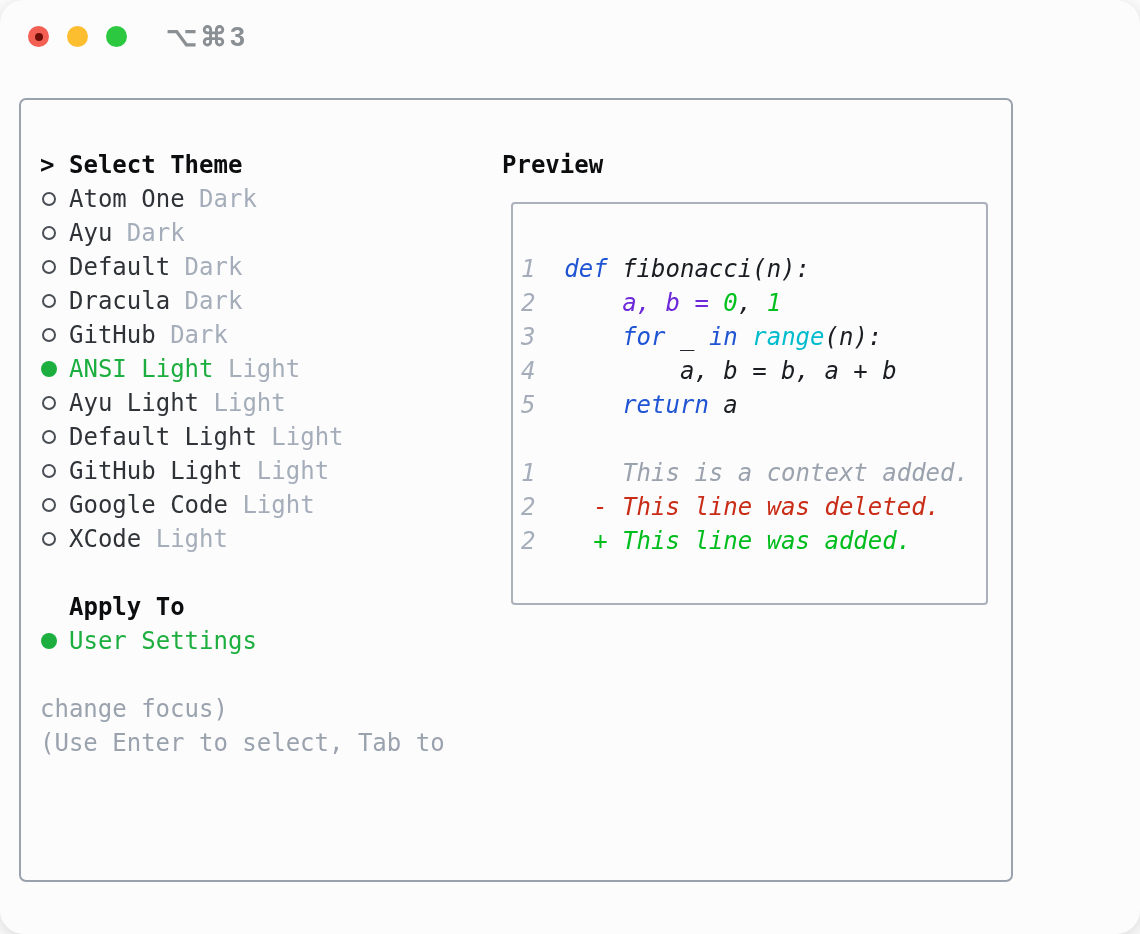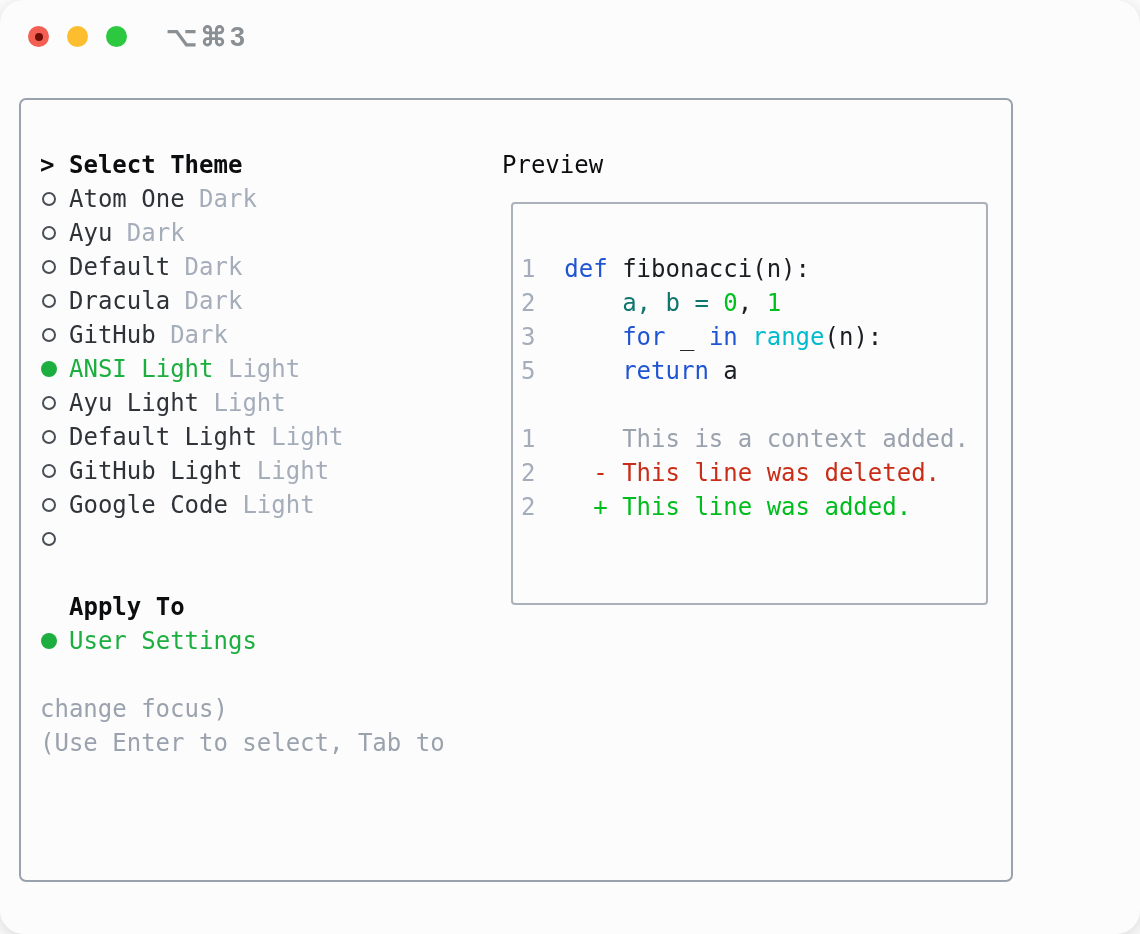--- a/index.html
+++ b/index.html
@@ -34,27 +34,27 @@
   .row { display:flex; align-items:center; height:34px; white-space:pre; }
   .bullet-cell { width:29px; display:flex; align-items:center; }
   .radio-o { width:14px; height:14px; border:2px solid #4a4f56; border-radius:50%; margin-left:2px; }
   .radio-f { width:16px; height:16px; border-radius:50%; margin-left:1px; }
   .hdr { font-weight:bold; color:#0c0d0e; }
   .prompt-char { font-weight:bold; color:#0c0d0e; }
   .spacer { height:34px; }
   .help { white-space:pre; }
 
   
-  .preview-header { position:absolute; left:481px; top:48px; font-weight:normal; color:#0c0d0e; height:34px; line-height:34px; }
+  .preview-header { position:absolute; left:481px; top:48px; font-weight:bold; color:#0c0d0e; height:34px; line-height:34px; }
   .preview-box {
     position:absolute; left:490px; top:102px; width:477px; height:403px;
     border:2px solid #abb1bb; border-radius:4px; background:#fcfcfd;
     padding:48px 0 0 8px; overflow:hidden;
   }
-  .code-line { white-space:pre; height:34px; }
+  .code-line { white-space:pre; height:34px;font-style:italic; }
 </style>
 </head>
 <body>
 
 <div class="window">
 
   <div class="traffic">
     <div class="tl-dot tl-close">
         <div class="inner-dot"></div>
       </div>
@@ -94,43 +94,44 @@
           <div class="row">
     <span class="bullet-cell"><span class="radio radio-o"></span></span><span class="txt"><span style="color: rgb(47, 51, 56);">Default Light</span><span> </span><span style="color: rgb(164, 173, 185);">Light</span></span>
   </div>
           <div class="row">
     <span class="bullet-cell"><span class="radio radio-o"></span></span><span class="txt"><span style="color: rgb(47, 51, 56);">GitHub Light</span><span> </span><span style="color: rgb(164, 173, 185);">Light</span></span>
   </div>
           <div class="row">
     <span class="bullet-cell"><span class="radio radio-o"></span></span><span class="txt"><span style="color: rgb(47, 51, 56);">Google Code</span><span> </span><span style="color: rgb(164, 173, 185);">Light</span></span>
   </div>
           <div class="row">
-    <span class="bullet-cell"><span class="radio radio-o"></span></span>
+    <span class="bullet-cell"><span class="radio radio-o"></span></span><span class="txt"><span style="color: rgb(47, 51, 56);">XCode</span><span> </span><span style="color: rgb(164, 173, 185);">Light</span></span>
   </div>
         </div>
       <div class="spacer"></div>
       <div class="row">
         <span class="bullet-cell"></span><span class="hdr">Apply To</span>
       </div>
       <div id="apply-list">
           <div class="row">
     <span class="bullet-cell"><span class="radio radio-f" style="background: rgb(28, 174, 62);"></span></span><span class="txt"><span style="color: rgb(28, 174, 62);">User Settings</span></span>
   </div>
         </div>
       <div class="spacer"></div>
       <div class="help" style="color: rgb(154, 162, 173);">change focus)</div>
       <div class="help" style="color: rgb(154, 162, 173);">(Use Enter to select, Tab to</div>
     </div>
 
     <div class="preview-header mono">Preview</div>
     <div class="preview-box mono">
       <div id="preview-lines">
           <div class="code-line"><span class="gut" style="color: rgb(164, 173, 185);">1  </span><span class="toks"><span style="color: rgb(31, 84, 211);">def</span><span style="color: rgb(26, 29, 33);"> fibonacci(n):</span></span></div>
-          <div class="code-line"><span class="gut" style="color: rgb(164, 173, 185);">2  </span><span class="toks"><span style="color: #0f766e;">    a, b = </span><span style="color: rgb(0, 192, 30);">0</span><span style="color: rgb(26, 29, 33);">, </span><span style="color: rgb(0, 192, 30);">1</span></span></div>
+          <div class="code-line"><span class="gut" style="color: rgb(164, 173, 185);">2  </span><span class="toks"><span style="color: #6d28d9;">    a, b = </span><span style="color: rgb(0, 192, 30);">0</span><span style="color: rgb(26, 29, 33);">, </span><span style="color: rgb(0, 192, 30);">1</span></span></div>
           <div class="code-line"><span class="gut" style="color: rgb(164, 173, 185);">3  </span><span class="toks"><span style="color: rgb(26, 29, 33);">    </span><span style="color: rgb(31, 84, 211);">for</span><span style="color: rgb(26, 29, 33);"> _ </span><span style="color: rgb(31, 84, 211);">in</span><span style="color: rgb(26, 29, 33);"> </span><span style="color: rgb(0, 188, 205);">range</span><span style="color: rgb(26, 29, 33);">(n):</span></span></div>
+          <div class="code-line"><span class="gut" style="color: rgb(164, 173, 185);">4  </span><span class="toks"><span style="color: rgb(26, 29, 33);">        a, b = b, a + b</span></span></div>
           <div class="code-line"><span class="gut" style="color: rgb(164, 173, 185);">5  </span><span class="toks"><span style="color: rgb(26, 29, 33);">    </span><span style="color: rgb(31, 84, 211);">return</span><span style="color: rgb(26, 29, 33);"> a</span></span></div>
           <div class="code-line"><span class="gut" style="color: rgb(164, 173, 185);">   </span><span class="toks"></span></div>
           <div class="code-line"><span class="gut" style="color: rgb(164, 173, 185);">1  </span><span class="toks"><span style="color: rgb(154, 162, 173);">    This is a context added.</span></span></div>
           <div class="code-line"><span class="gut" style="color: rgb(164, 173, 185);">2  </span><span class="toks"><span style="color: rgb(201, 44, 23);">  - This line was deleted.</span></span></div>
           <div class="code-line"><span class="gut" style="color: rgb(164, 173, 185);">2  </span><span class="toks"><span style="color: rgb(0, 189, 30);">  + This line was added.</span></span></div>
         </div>
     </div>
 
   </div>
 </div>

